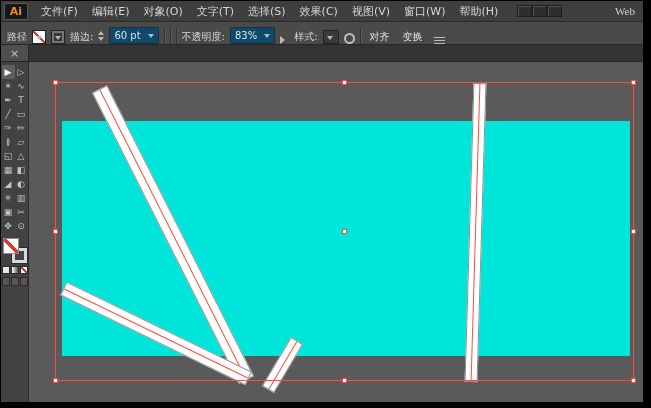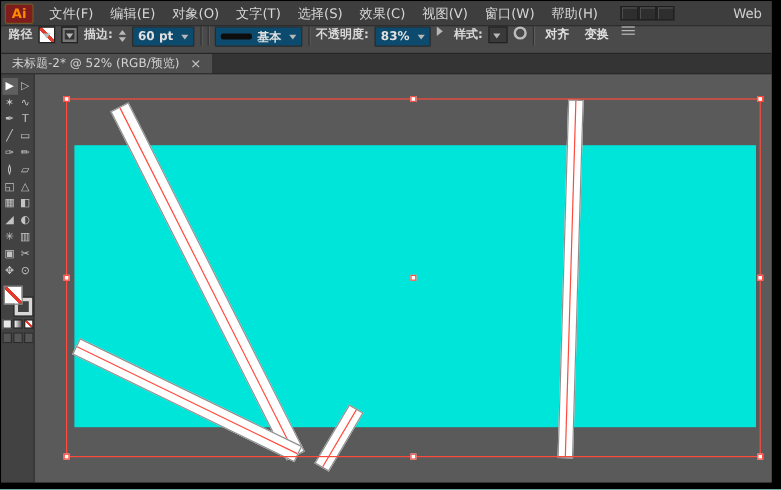--- a/index.html
+++ b/index.html
@@ -6,34 +6,34 @@
   html,body { width:651px; height:408px; overflow:hidden; }
   body { font-family:"DejaVu Sans","Liberation Sans",sans-serif; }
 
   .window { position:relative; width:651px; height:408px; background:#000; overflow:hidden; }
   .app { position:absolute; left:1px; top:1px; width:642px; height:401px;
          background:#434343; display:flex; flex-direction:column; }
 
   
   .menubar { height:21px; background:#3e3e3e; border-bottom:1px solid #2a2a2a;
              display:flex; align-items:center; flex:0 0 auto; }
-  .logo { width:24px; height:17px; margin:0 6px 0 3px; background:#7f1d1d; color:#ff8a00;
+  .logo { width:24px; height:17px; margin:0 6px 0 3px; background:#0f172a; color:#ff8a00;
           font-weight:bold; font-size:11px; display:flex; align-items:center; justify-content:center;
           border:1px solid #6d5a28; border-radius:2px; }
   .menus { display:flex; align-items:center; }
   .menu-item { color:#d6d6d6; font-size:11px; padding:0 7px; cursor:default; white-space:nowrap; }
-  .menubar-right { margin-left:12px; display:flex; align-items:center; gap:0; flex:1; }
+  .menubar-right { margin-left:12px; display:flex; align-items:center; gap:0; flex:1;font-family:Liberation Serif, serif; }
   .mb-icon { width:15px; height:12px; background:#2e2e2e; border:1px solid #1e1e1e;
              box-shadow:inset 1px 1px 0 #555; }
   .workspace { margin-left:auto; margin-right:8px; color:#d0d0d0; font-size:11px; }
 
   
   .controlbar { height:23px; background:#4a4a4a; border-bottom:1px solid #262626;
-                display:flex; align-items:flex-start; gap:5px; padding:0 6px;
-                font-size:10px; color:#d8d8d8; flex:0 0 auto; white-space:nowrap;font-weight:bold; }
+                display:flex; align-items:flex-end; gap:5px; padding:0 6px;
+                font-size:10px; color:#d8d8d8; flex:0 0 auto; white-space:nowrap; }
   .cb-label { color:#d8d8d8; }
   .swatch { width:14px; height:14px; border:1px solid #222; background:#fff; display:inline-block; }
   .swatch.fill-none { background:linear-gradient(to top right,#fff 42%,#e23b2e 42%,#e23b2e 58%,#fff 58%); }
   .swatch.stroke-dark { background:#353535; box-shadow:inset 0 0 0 2px #777; }
   .swatch.style-swatch { background:#3a3a3a; width:16px; }
   .dd { display:inline-flex; align-items:center; }
   .dd::after { content:""; width:0; height:0; border:3px solid transparent; border-top:4px solid #b8b8b8;
                margin-left:3px; transform:translateY(2px); }
   .field { height:17px; background:#0c4a6e; border:1px solid #2b2b2b; border-radius:1px;
            padding:0 4px; display:inline-flex; align-items:center; gap:4px; color:#e0e0e0; }
@@ -137,42 +137,37 @@
       <span class="cb-label">描边:</span>
       <span class="stepper">
           <i class="up"></i>
           <i class="down"></i>
         </span>
       <span class="field dd">
           <span>60 pt</span>
         </span>
       <span class="vsep"></span>
       <span class="vsep"></span>
-      <span class="field dd">
-          <i class="linep thick"></i>
-          <span>基本</span>
-        </span>
       <span class="vsep"></span>
       <span class="cb-label">不透明度:</span>
       <span class="field dd">
           <span>83%</span>
         </span>
       <i class="chev-right"></i>
       <span class="cb-label">样式:</span>
       <span class="swatch style-swatch dd"></span>
       <i class="circle-icon"></i>
       <span class="vsep"></span>
       <span class="cb-btn">对齐</span>
       <span class="cb-btn">变换</span>
       <i class="menu-icon"></i>
     </div>
 
     <div class="tabbar">
       <div class="tab">
-        <span>未标题-2* @ 52% (RGB/预览)</span>
         <span class="close">×</span>
       </div>
     </div>
 
     <div class="main">
 
       <div class="toolbar">
         <div class="tools">
             <div class="tool active">▶</div>
             <div class="tool">▷</div>

